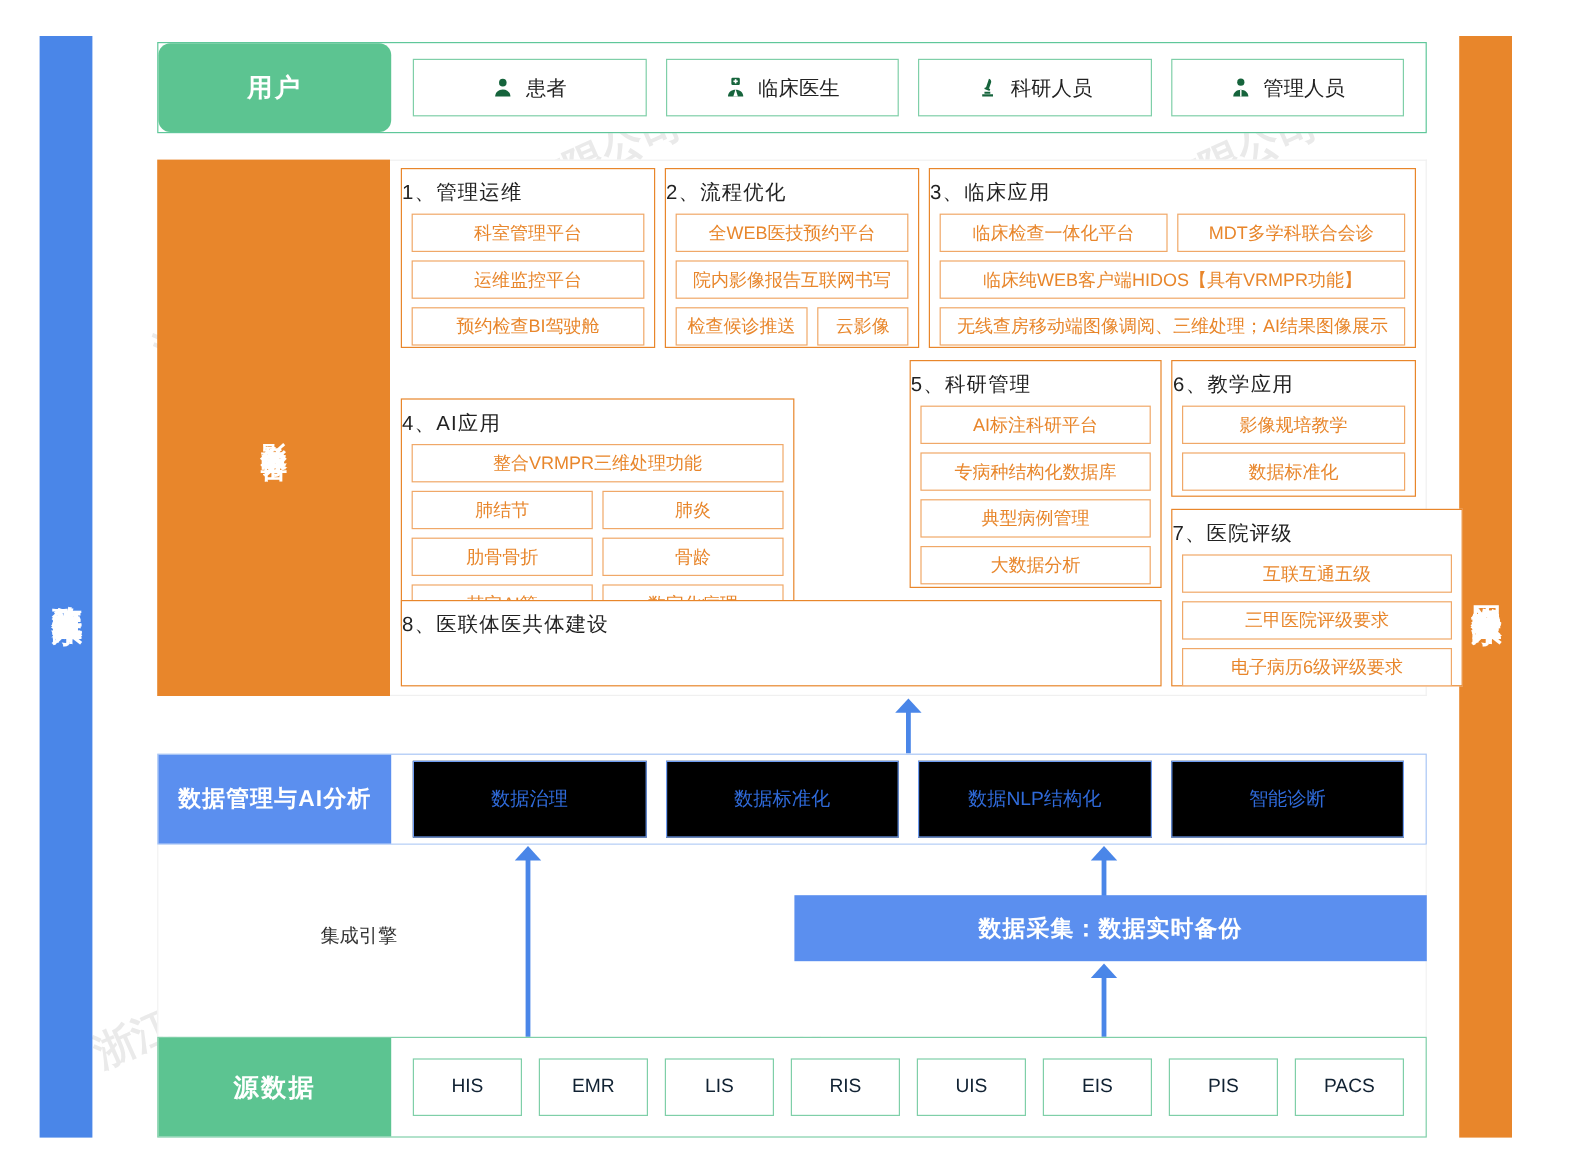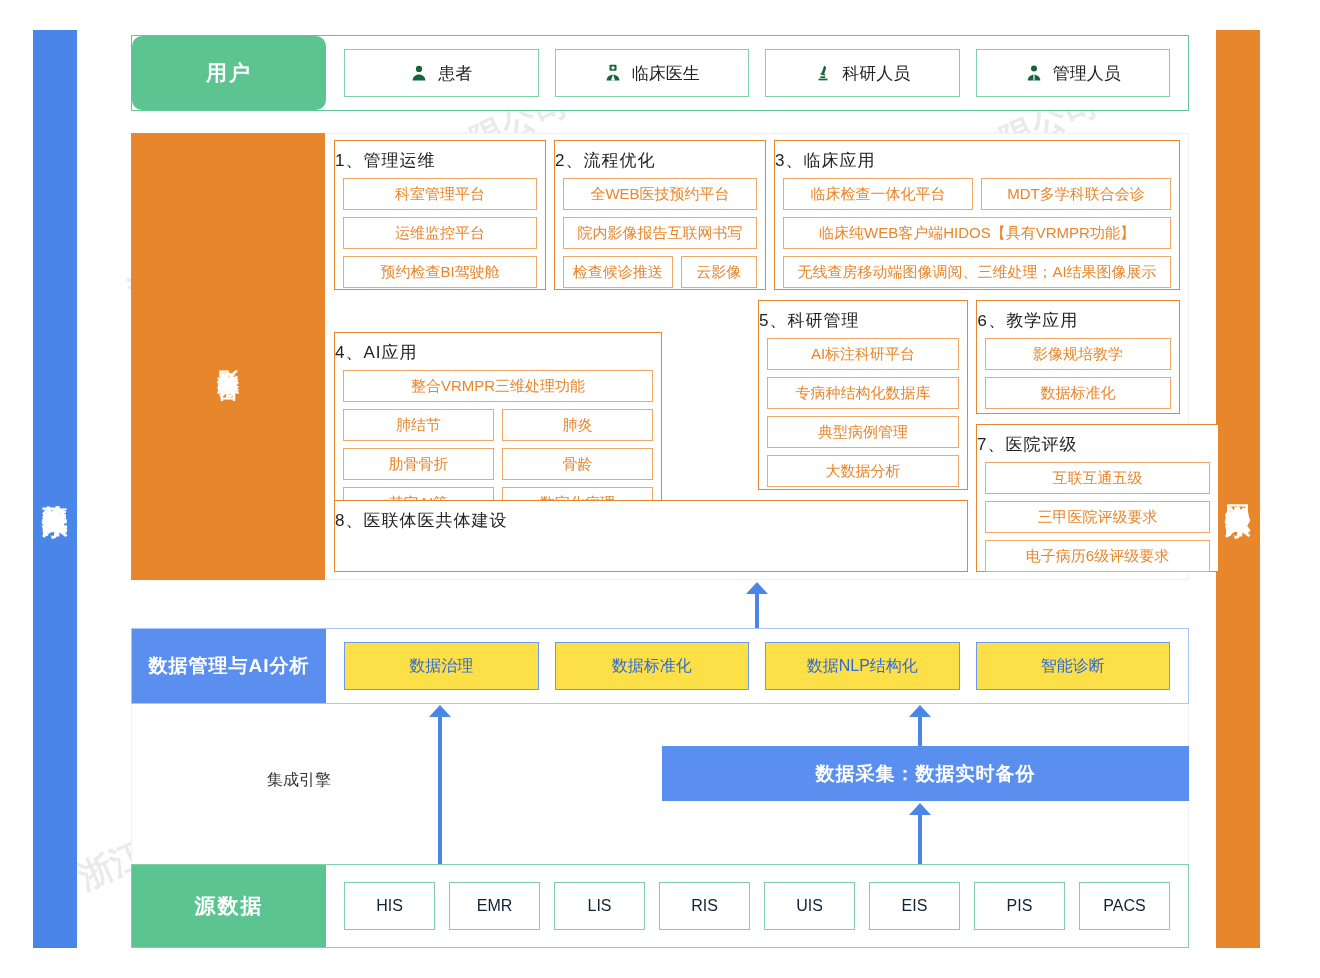--- a/index.html
+++ b/index.html
@@ -68,23 +68,23 @@
 
   
   #data-row{left:131px;top:628px;width:1058px;height:76px;border:1px solid #a9c6f5;}
   #data-label{
     position:absolute;left:0;top:0;width:194px;height:74px;background:#5b8fef;
     display:flex;align-items:center;justify-content:center;
     color:#fff;font-size:19px;font-weight:bold;letter-spacing:1px;
   }
   #data-items{position:absolute;left:194px;top:0;right:0;height:74px;display:flex;align-items:center;gap:16px;padding:0 18px;box-sizing:border-box;}
   .data-chip{
-    flex:1;height:48px;border:1px solid #6d9bf1;box-sizing:border-box;
-    display:flex;align-items:center;justify-content:center;
-    font-size:16px;color:#2f6ad9;background:#fde047;
+    flex:1;height:64px;border:1px solid #6d9bf1;box-sizing:border-box;
+    display:flex;align-items:center;justify-content:center;
+    font-size:16px;color:#2f6ad9;background:#000000;
   }
 
   
   #engine-band{left:131px;top:704px;width:1058px;height:160px;border:1px solid #f2f2f2;border-top:none;border-bottom:none;}
   #engine-label{
     position:absolute;left:267px;top:770px;font-size:16px;color:#333;
   }
   #acq-bar{
     position:absolute;left:662px;top:746px;width:527px;height:55px;background:#5b8fef;
     display:flex;align-items:center;justify-content:center;

